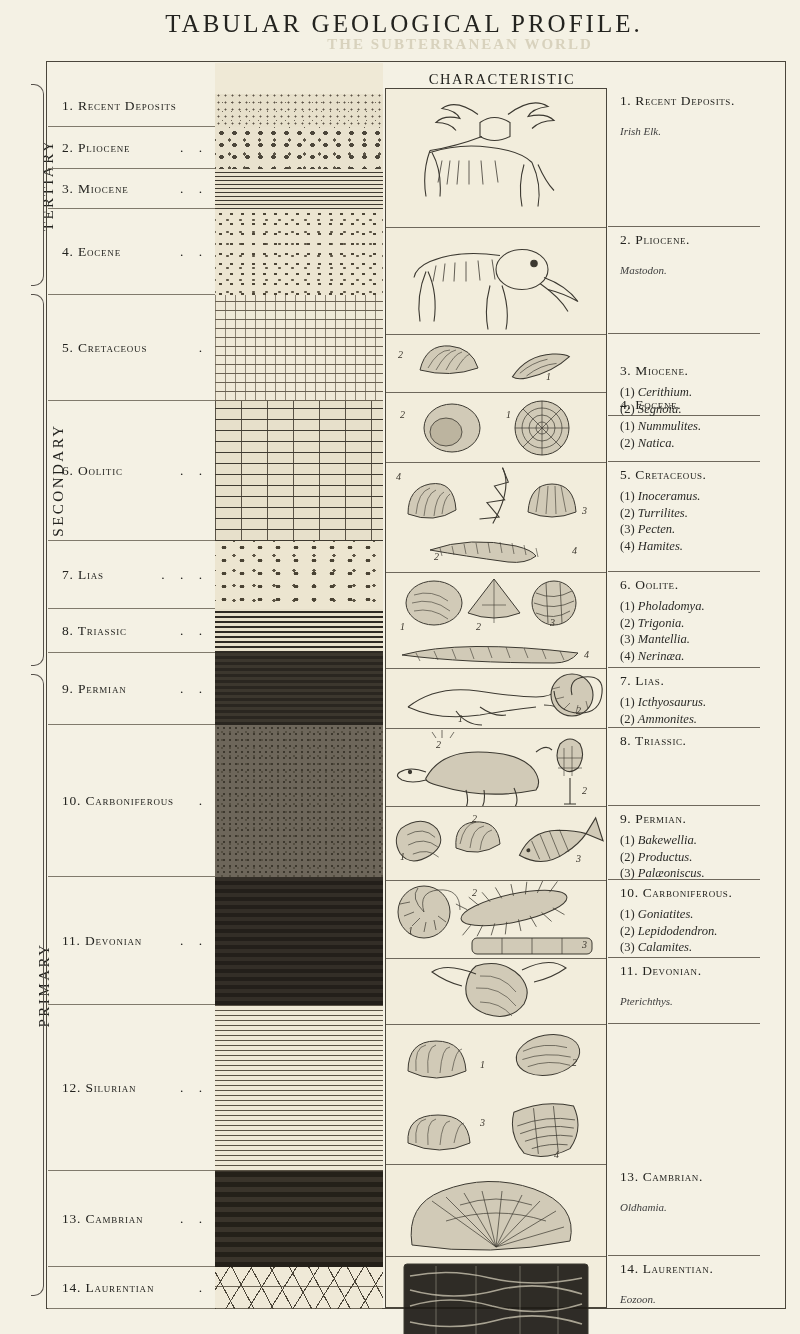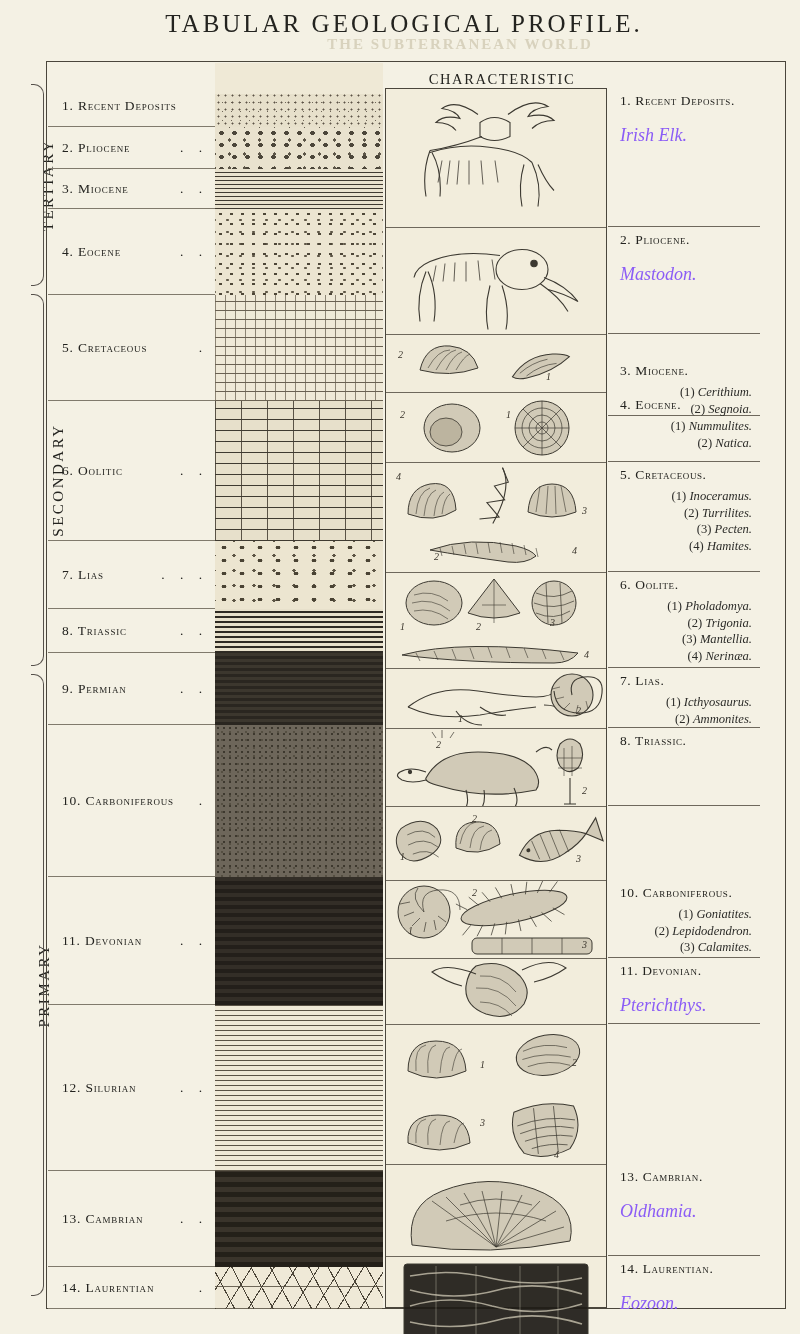--- a/index.html
+++ b/index.html
@@ -264,33 +264,32 @@
   .desc-title {
     font-size: 13.5px;
     font-variant: small-caps;
     letter-spacing: 0.6px;
     white-space: nowrap;
     color: #23231f;
   }
   .desc-single {
     margin-top: 16px;
     font-style: italic;
-    font-size: 18px;
-    color: #8b5cf6;
+    font-size: 11px;
+    color: #404040;
   }
   .desc-list {
     margin: 5px 0 0 0;
     padding: 0;
     list-style: none;
   }
   .desc-list li {
     font-size: 12.6px;
     line-height: 1.32;
     white-space: nowrap;
-    text-align: right;
   }
   .desc-list .num { font-style: normal; }
   .desc-list .sp { font-style: italic; }
 
   .fossil-num {
     position: absolute;
     font-size: 10px;
     font-style: italic;
     color: #3a352c;
   }
@@ -789,20 +788,28 @@
         <div class="desc-cell" style="top: 580px; height: 60px;">
           <div class="desc-title">7. Lias.</div>
           <ul class="desc-list">
             <li><span class="num">(1)</span> <span class="sp">Icthyosaurus.</span></li>
             <li><span class="num">(2)</span> <span class="sp">Ammonites.</span></li>
           </ul>
         </div>
         <div class="desc-cell" style="top: 640px; height: 78px;">
           <div class="desc-title">8. Triassic.</div>
         </div>
+        <div class="desc-cell" style="top: 718px; height: 74px;">
+          <div class="desc-title">9. Permian.</div>
+          <ul class="desc-list">
+            <li><span class="num">(1)</span> <span class="sp">Bakewellia.</span></li>
+            <li><span class="num">(2)</span> <span class="sp">Productus.</span></li>
+            <li><span class="num">(3)</span> <span class="sp">Palæoniscus.</span></li>
+          </ul>
+        </div>
         <div class="desc-cell" style="top: 792px; height: 78px;">
           <div class="desc-title">10. Carboniferous.</div>
           <ul class="desc-list">
             <li><span class="num">(1)</span> <span class="sp">Goniatites.</span></li>
             <li><span class="num">(2)</span> <span class="sp">Lepidodendron.</span></li>
             <li><span class="num">(3)</span> <span class="sp">Calamites.</span></li>
           </ul>
         </div>
         <div class="desc-cell" style="top: 870px; height: 66px;">
           <div class="desc-title">11. Devonian.</div>

